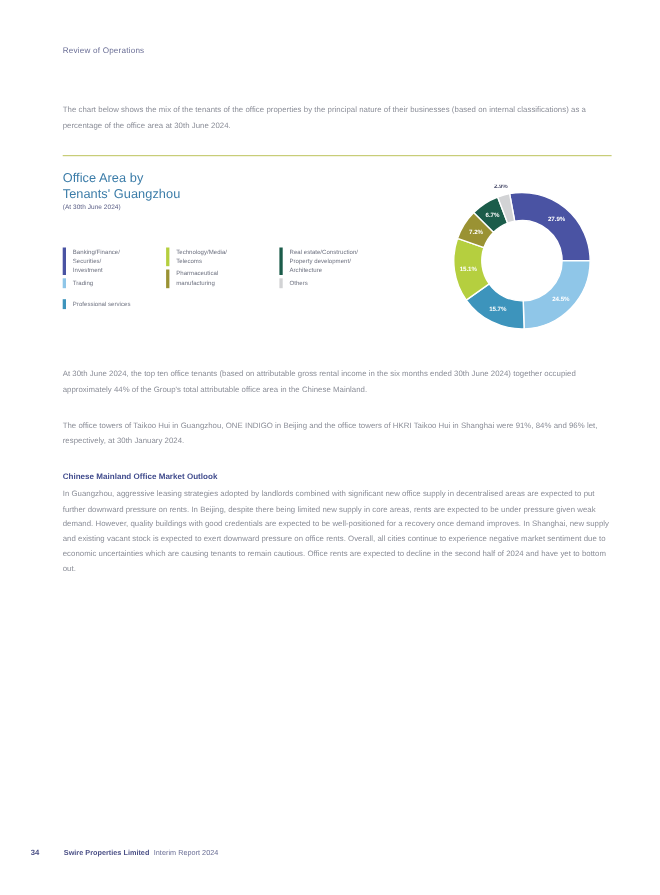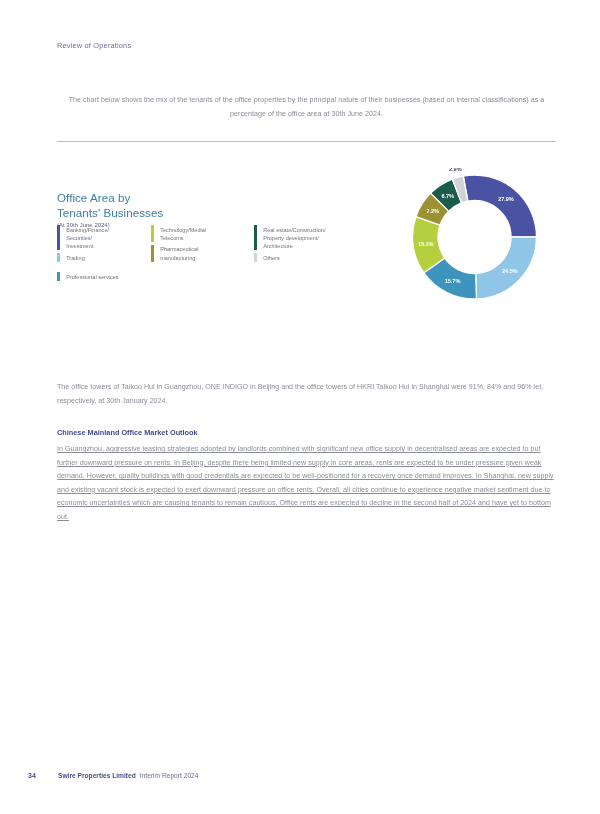--- a/index.html
+++ b/index.html
@@ -36,21 +36,20 @@
   
   .intro {
     position: absolute;
     left: 57px;
     top: 94px;
     width: 499px;
     font-size: 7.1px;
     line-height: 13.6px;
     color: #8a8d97;
     letter-spacing: 0.04px;
-    text-align: center;
   }
 
   
   .rule {
     position: absolute;
     left: 57px;
     top: 141px;
     width: 499px;
     height: 1px;
     background: #c2c86a;
@@ -63,21 +62,20 @@
     top: 155px;
     width: 499px;
     height: 150px;
   }
   .chart-title {
     font-size: 11.6px;
     line-height: 14.6px;
     color: #3b7ca8;
     font-weight: 400;
     letter-spacing: 0.05px;
-    margin-top: 36px;
   }
   .chart-subtitle {
     margin-top: 2px;
     font-size: 5.9px;
     color: #5b5f86;
     letter-spacing: 0.05px;
   }
 
   
   .legend {
@@ -152,21 +150,21 @@
   .subhead {
     position: absolute;
     left: 57px;
     top: 428px;
     font-size: 7.3px;
     font-weight: bold;
     color: #3f4a8c;
     letter-spacing: 0.02px;
     text-align: center;
   }
-  #p-outlook { top: 443px; text-decoration: underline; }
+  #p-outlook { top: 443px; }
 
   
   .footer {
     position: absolute;
     left: 28px;
     top: 772px;
     display: flex;
     align-items: baseline;
   }
   .footer-page {
@@ -196,21 +194,21 @@
 
   <div class="running-header">Review of Operations</div>
 
   <div class="intro">The chart below shows the mix of the tenants of the office properties by the principal nature of their businesses (based on internal classifications) as a percentage of the office area at 30th June 2024.</div>
 
   <div class="rule"></div>
 
   <div class="chart-block">
     <div class="chart-title">
       <span>Office Area by</span><br>
-      <span>Tenants' Businesses</span>
+      <span>Tenants' Guangzhou</span>
     </div>
     <div class="chart-subtitle">(At 30th June 2024)</div>
 
     <div class="legend" id="chart-legend">
         <div class="legend-col c1">
           <div class="legend-item">
             <span class="swatch" style="background: rgb(74, 83, 163);"></span>
             <span class="legend-label">Banking/Finance/<br>Securities/<br>Investment</span>
           </div>
           <div class="legend-item">
@@ -257,20 +255,21 @@
           <path d="M 22.906089338852098 48.732942161393595 A 62 62 0 0 1 37.65937956643404 25.159379566434055 L 55.690602486691006 43.19060248669102 A 36.5 36.5 0 0 0 47.00519775593712 57.068586917594615 Z" fill="#9a9233" stroke="#ffffff" stroke-width="1.3"></path>
           <text x="39.75" y="44.87" text-anchor="middle" class="donut-label">7.2%</text>
           <path d="M 37.65937956643404 25.159379566434055 A 62 62 0 0 1 59.40246351977848 11.07160556769005 L 68.49096642696637 34.89699360033366 A 36.5 36.5 0 0 0 55.690602486691006 43.19060248669102 Z" fill="#1b5c4a" stroke="#ffffff" stroke-width="1.3"></path>
           <text x="54.72" y="29.67" text-anchor="middle" class="donut-label">6.7%</text>
           <path d="M 59.40246351977848 11.07160556769005 A 62 62 0 0 1 70.26524265511752 8.026397290289559 L 74.8859896276095 33.104250017670466 A 36.5 36.5 0 0 0 68.49096642696637 34.89699360033366 Z" fill="#d2d3d5" stroke="#ffffff" stroke-width="1.3"></path>
           <text x="62.34" y="2.64" text-anchor="middle" class="donut-label outside">2.9%</text>
         </svg>
     </div>
   </div>
 
+  <div class="body-p" id="p-top10">At 30th June 2024, the top ten office tenants (based on attributable gross rental income in the six months ended 30th June 2024) together occupied approximately 44% of the Group's total attributable office area in the Chinese Mainland.</div>
   <div class="body-p" id="p-towers">The office towers of Taikoo Hui in Guangzhou, ONE INDIGO in Beijing and the office towers of HKRI Taikoo Hui in Shanghai were 91%, 84% and 96% let, respectively, at 30th January 2024.</div>
   <div class="subhead">Chinese Mainland Office Market Outlook</div>
   <div class="body-p" id="p-outlook">In Guangzhou, aggressive leasing strategies adopted by landlords combined with significant new office supply in decentralised areas are expected to put further downward pressure on rents. In Beijing, despite there being limited new supply in core areas, rents are expected to be under pressure given weak demand. However, quality buildings with good credentials are expected to be well-positioned for a recovery once demand improves. In Shanghai, new supply and existing vacant stock is expected to exert downward pressure on office rents. Overall, all cities continue to experience negative market sentiment due to economic uncertainties which are causing tenants to remain cautious. Office rents are expected to decline in the second half of 2024 and have yet to bottom out.</div>
 
   <div class="footer">
     <div class="footer-page">34</div>
     <div class="footer-company">Swire Properties Limited</div>
     <div class="footer-report">Interim Report 2024</div>
   </div>
 

